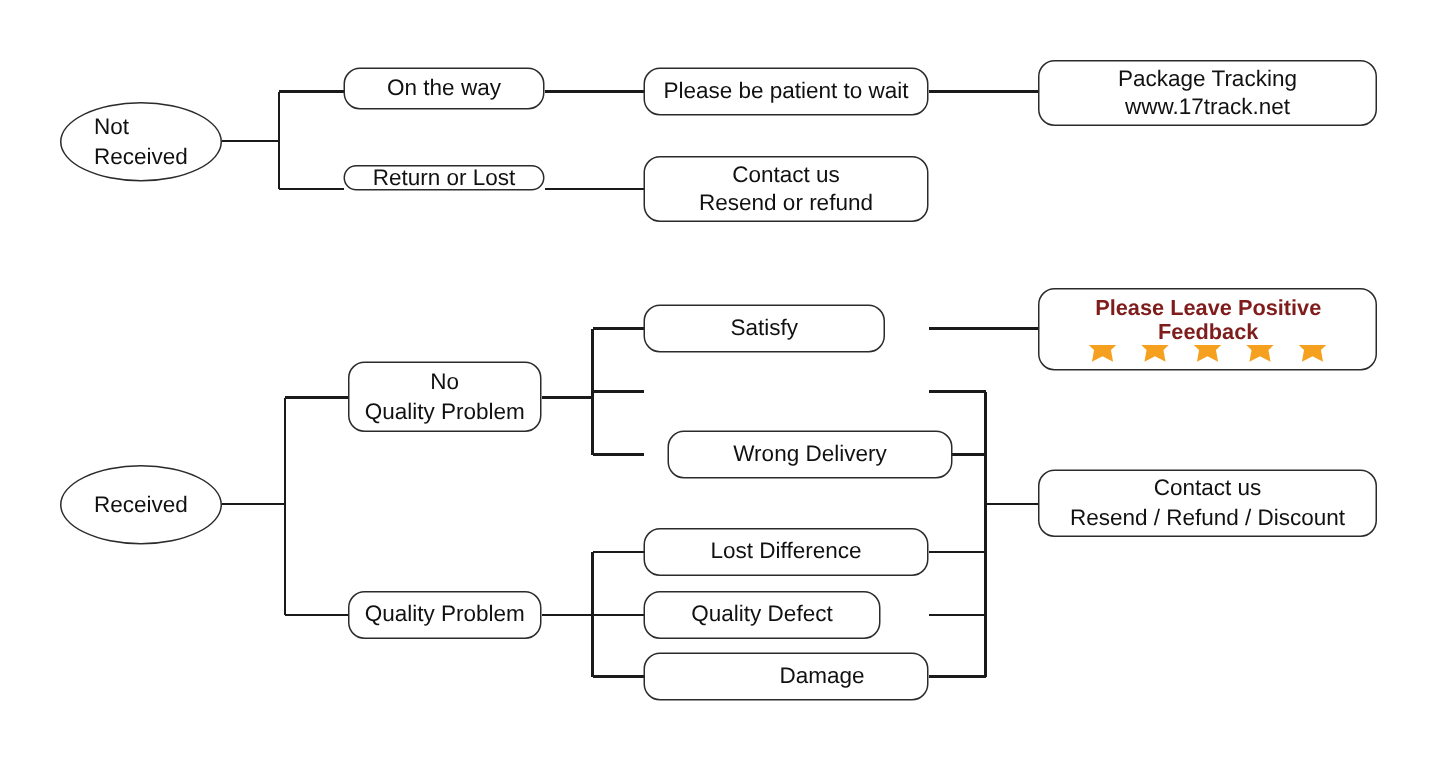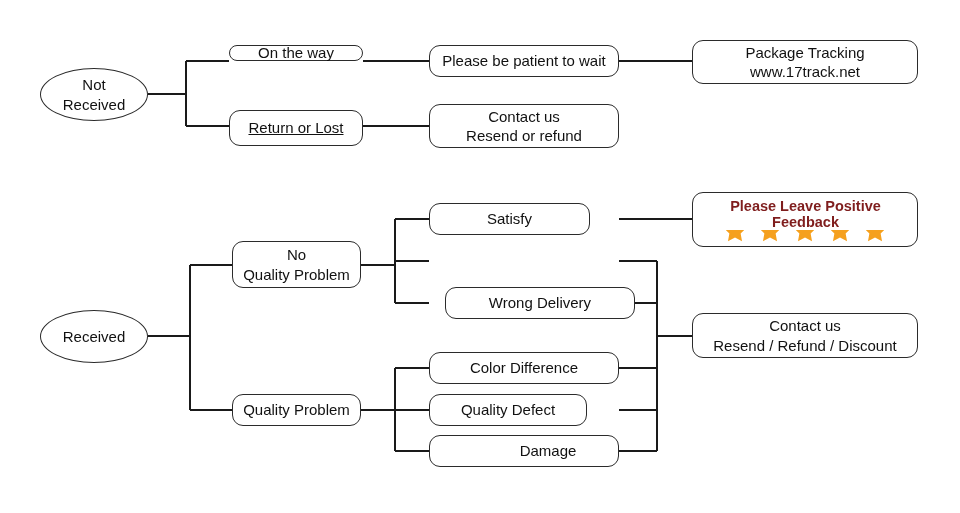--- a/index.html
+++ b/index.html
@@ -41,21 +41,21 @@
   }
   .ellipse {
     position: absolute;
     box-sizing: border-box;
     background: #ffffff;
     border: 1.4px solid #2b2b2b;
     border-radius: 50%;
     display: flex;
     align-items: center;
     justify-content: center;
-    text-align: center;
+    text-align: left;
     color: #111111;
     font-size: 15px;
     line-height: 1.28;
     white-space: pre-line;
     z-index: 2;
   }
   .feedback-card {
     position: absolute;
     box-sizing: border-box;
     background: #ffffff;
@@ -136,45 +136,45 @@
       <path d="M619,410 L657,410"></path>
       <path d="M619,451 L657,451"></path>
       <path d="M657,261 L657,451"></path>
       <path d="M657,336 L692,336"></path>
     </g>
   </svg>
 
   <div class="ellipse" style="left:40px; top:68px; width:108px; height:53px;">Not
 Received</div>
 
-  <div class="node" style="left:229px; top:45px; width:134px; height:16px;">On the way</div>
+  <div class="node" style="left:229px; top:45px; width:134px; height:28px;">On the way</div>
 
   <div class="node" style="left:429px; top:45px; width:190px; height:32px;">Please be patient to wait</div>
 
   <div class="node" style="left:692px; top:40px; width:226px; height:44px;">Package Tracking
 www.17track.net</div>
 
-  <div class="node" style="left:229px; top:110px; width:134px; height:36px;text-decoration:underline;">Return or Lost</div>
+  <div class="node" style="left:229px; top:110px; width:134px; height:17px;">Return or Lost</div>
 
   <div class="node" style="left:429px; top:104px; width:190px; height:44px;">Contact us
 Resend or refund</div>
 
   <div class="ellipse" style="left:40px; top:310px; width:108px; height:53px;">Received</div>
 
   <div class="node" style="left:232px; top:241px; width:129px; height:47px;">No
 Quality Problem</div>
 
   <div class="node" style="left:232px; top:394px; width:129px; height:32px;">Quality Problem</div>
 
   <div class="node" style="left:429px; top:203px; width:161px; height:32px;">Satisfy</div>
 
 
   <div class="node" style="left:429px; top:287px; width:190px; height:32px;margin-left:16px;">Wrong Delivery</div>
 
-  <div class="node" style="left:429px; top:352px; width:190px; height:32px;">Color Difference</div>
+  <div class="node" style="left:429px; top:352px; width:190px; height:32px;">Lost Difference</div>
 
   <div class="node" style="left:429px; top:394px; width:158px; height:32px;">Quality Defect</div>
 
   <div class="node" style="left:429px; top:435px; width:190px; height:32px;padding-left:48px;">Damage</div>
 
   <div class="feedback-card" style="left:692px; top:192px; width:226px; height:55px;">
     <div class="feedback-label">Please Leave Positive Feedback</div>
     <div class="stars">
       <svg class="star" viewBox="0 0 24 24">
         <path fill="#F5A01E" d="M12 1.6 15.2 8.2 22.4 9.2 17.2 14.2 18.5 21.4 12 18 5.5 21.4 6.8 14.2 1.6 9.2 8.8 8.2z"></path>

